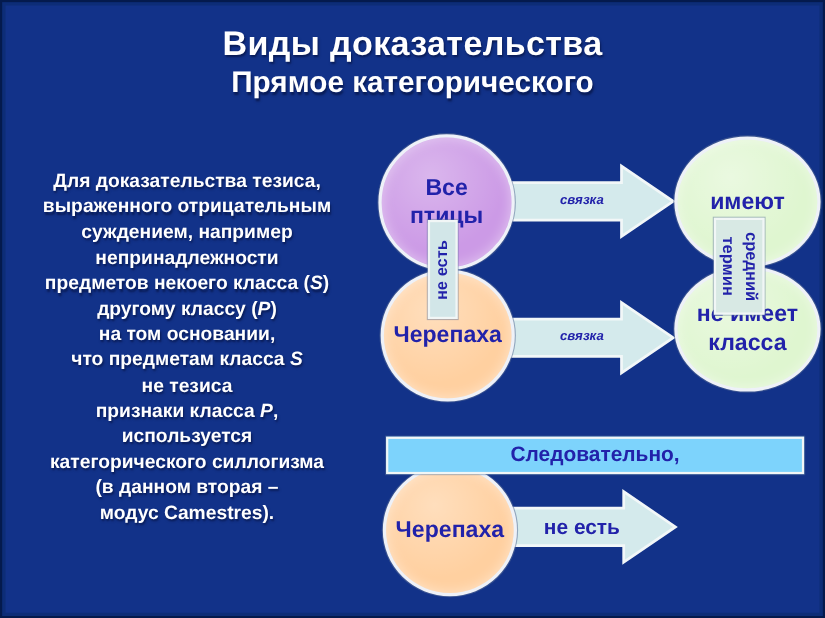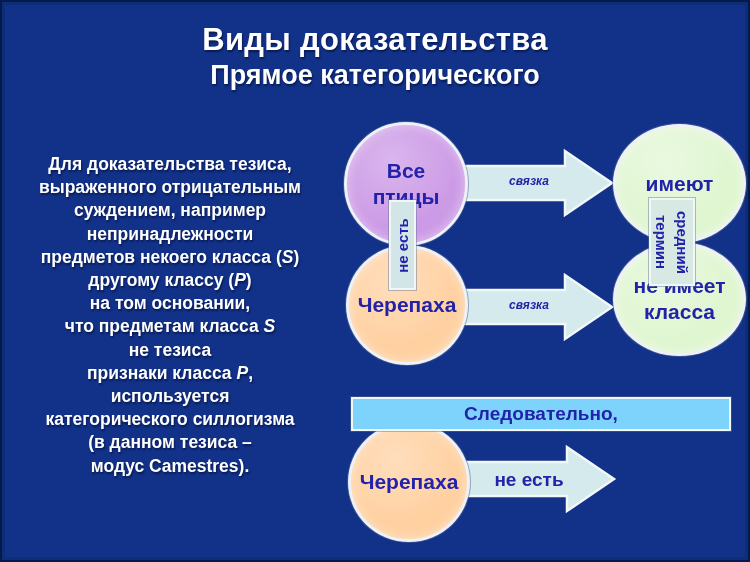--- a/index.html
+++ b/index.html
@@ -95,21 +95,21 @@
       <div>суждением, например</div>
       <div>непринадлежности</div>
       <div>предметов некоего класса (<em>S</em>)</div>
       <div>другому классу (<em>P</em>)</div>
       <div>на том основании,</div>
       <div>что предметам класса <em>S</em></div>
       <div>не тезиса</div>
       <div>признаки класса <em>P</em>,</div>
       <div>используется</div>
       <div>категорического силлогизма</div>
-      <div>(в данном тезиса –</div>
+      <div>(в данном вторая –</div>
       <div>модус Camestres).</div>
     </div>
 
   <svg class="arrow-layer" width="750" height="562">
     <polygon class="arrow" points="450,164 563,164 563,149 610,181 563,213 563,198 450,198"></polygon>
     <polygon class="arrow" points="450,288 563,288 563,273 610,305 563,337 563,322 450,322"></polygon>
     <polygon class="arrow" points="450,460 565,460 565,445 612,477 565,509 565,494 450,494"></polygon>
   </svg>
 
   <div class="circle c-purple circle-top-left">

